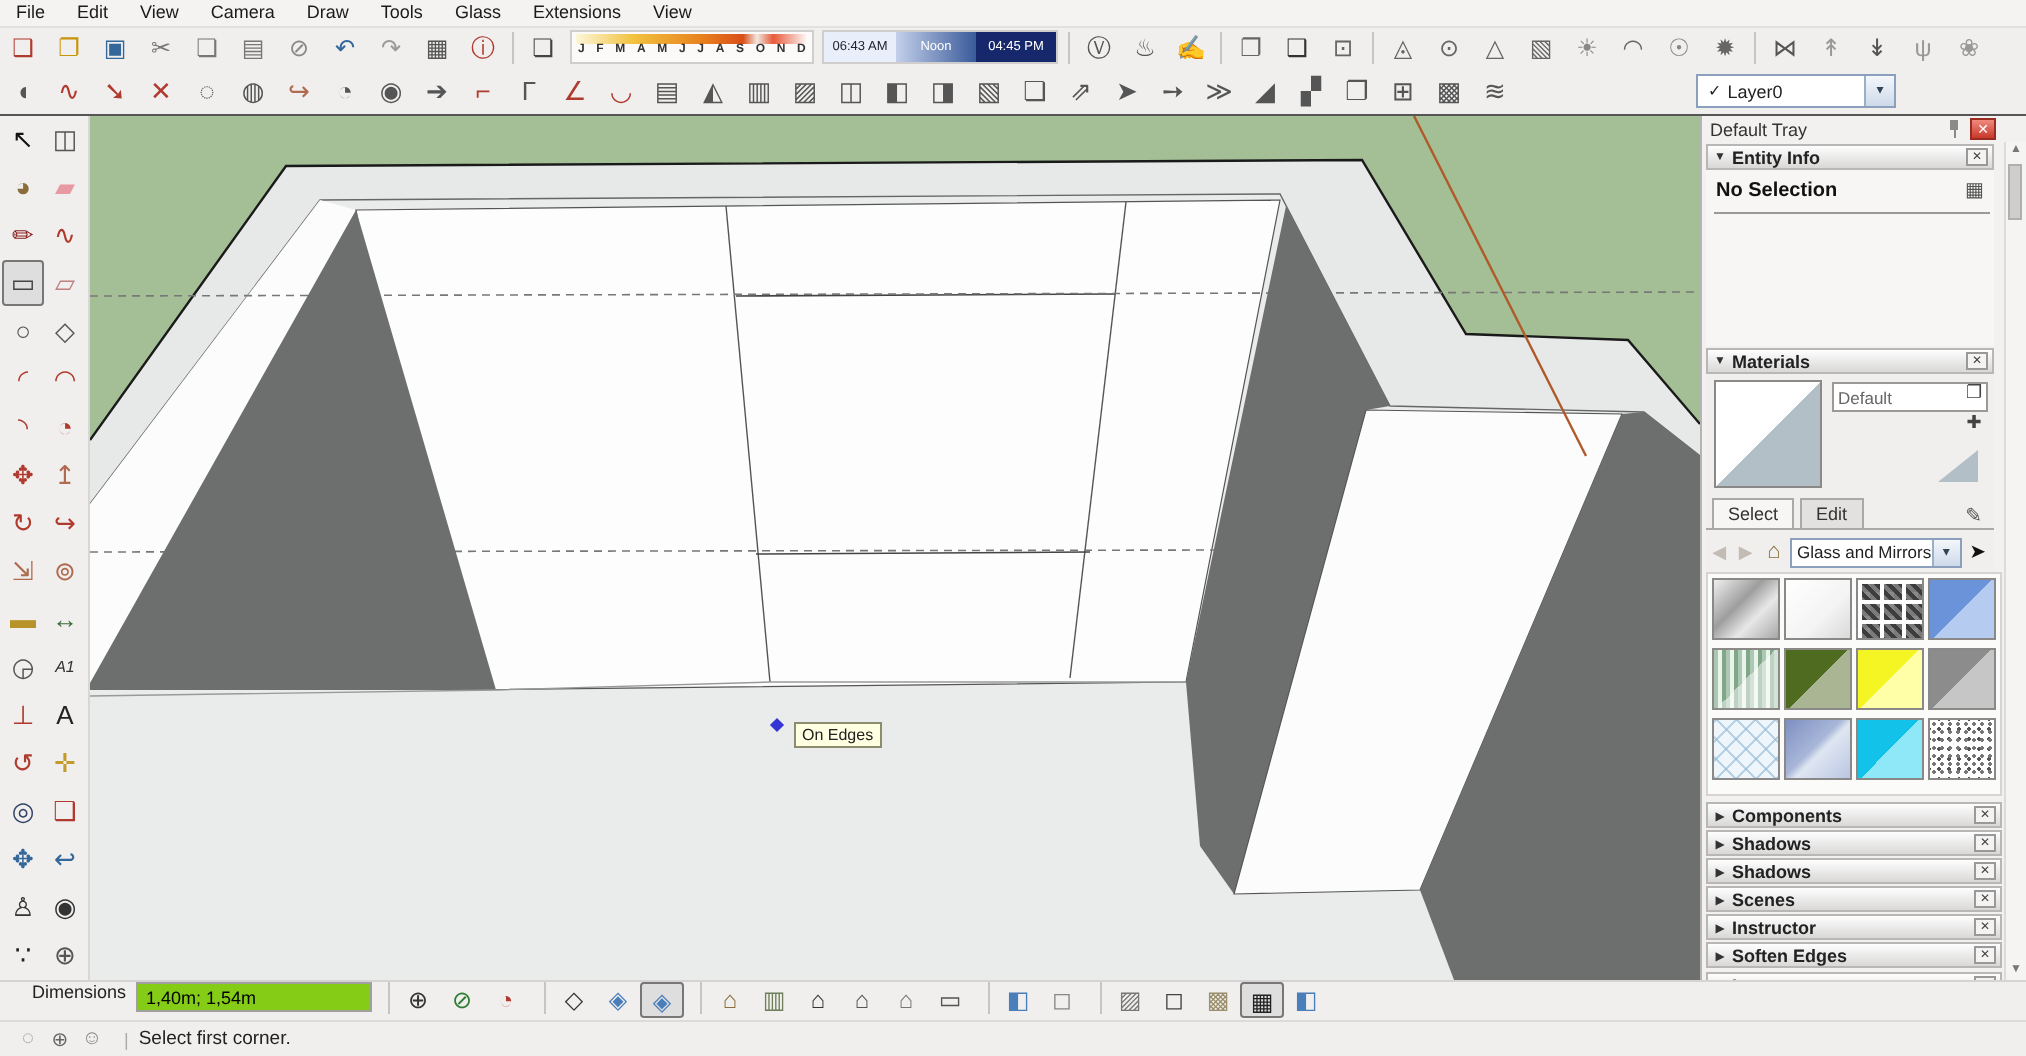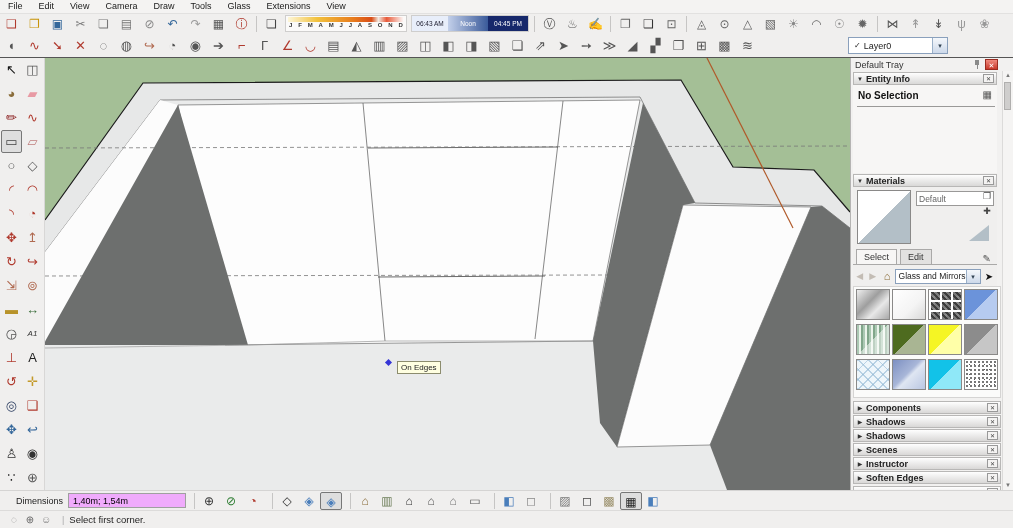--- a/index.html
+++ b/index.html
@@ -85,23 +85,23 @@
   .sw-yellow{background:linear-gradient(135deg,#f5f524 50%,#ffffa8 50%);}
   .sw-gray{background:linear-gradient(135deg,#8c8c8c 50%,#c6c6c6 50%);}
   .sw-frosted{background-color:#eef6fb;background-image:repeating-linear-gradient(45deg,rgba(140,180,210,0.55) 0 1px,transparent 1px 7px),repeating-linear-gradient(-45deg,rgba(140,180,210,0.55) 0 1px,transparent 1px 7px);}
   .sw-cloudy{background:linear-gradient(135deg,#7d90c2 0%,#a8b6d8 45%,#dfe6f2 55%,#b9c6e2 100%);}
   .sw-cyan{background:linear-gradient(135deg,#12c2e8 50%,#8fe8f8 50%);}
   .sw-noise{background-color:#fff;background-image:radial-gradient(#777 0.8px,transparent 0.9px),radial-gradient(#555 0.8px,transparent 0.9px);background-size:4px 4px,5px 5px;background-position:0 0,2px 2px;}
   #collapsed{position:absolute;left:0;top:342px;width:152px;}
   #layersrow{position:absolute;left:0;top:427px;width:152px;}
   #layerspartial{position:absolute;left:6px;top:441px;font-size:8px;color:#888;letter-spacing:4px;height:5px;overflow:hidden;}
   
-  #bottombar{position:absolute;left:0;top:490px;width:1013px;height:20px;background:#f0efee;border-top:1px solid #d5d4d3;display:flex;align-items:center;box-sizing:border-box;}
+  #bottombar{position:absolute;left:0;top:490px;width:1013px;height:20px;background:#f0efee;border-top:1px solid #d5d4d3;display:flex;align-items:flex-start;box-sizing:border-box;}
   #dimlabel{font-size:9px;color:#222;margin-left:16px;width:52px;}
-  .vcb{width:108px;height:13px;border:1px solid #a0a0a0;background:#f0abfc;font-size:9px;font-family:"Liberation Sans",sans-serif;padding:0 4px;}
+  .vcb{width:108px;height:13px;border:1px solid #a0a0a0;background:#84cc16;font-size:9px;font-family:"Liberation Sans",sans-serif;padding:0 4px;}
   .bbi{width:22px;height:18px;line-height:18px;text-align:center;font-size:12px;color:#555;}
   .bgap{margin-left:8px;}
   
   #statusbar{position:absolute;left:0;top:510px;width:1013px;height:18px;background:#f0efee;border-top:1px solid #dcdbda;display:flex;align-items:center;box-sizing:border-box;}
   .sbi{width:16px;text-align:center;font-size:10px;color:#888;}
   #sbdivider{color:#aaa;font-size:9px;margin:0 5px 0 8px;}
   #sbmsg{font-size:9.5px;color:#222;}
 </style>
 </head>
 <body>

